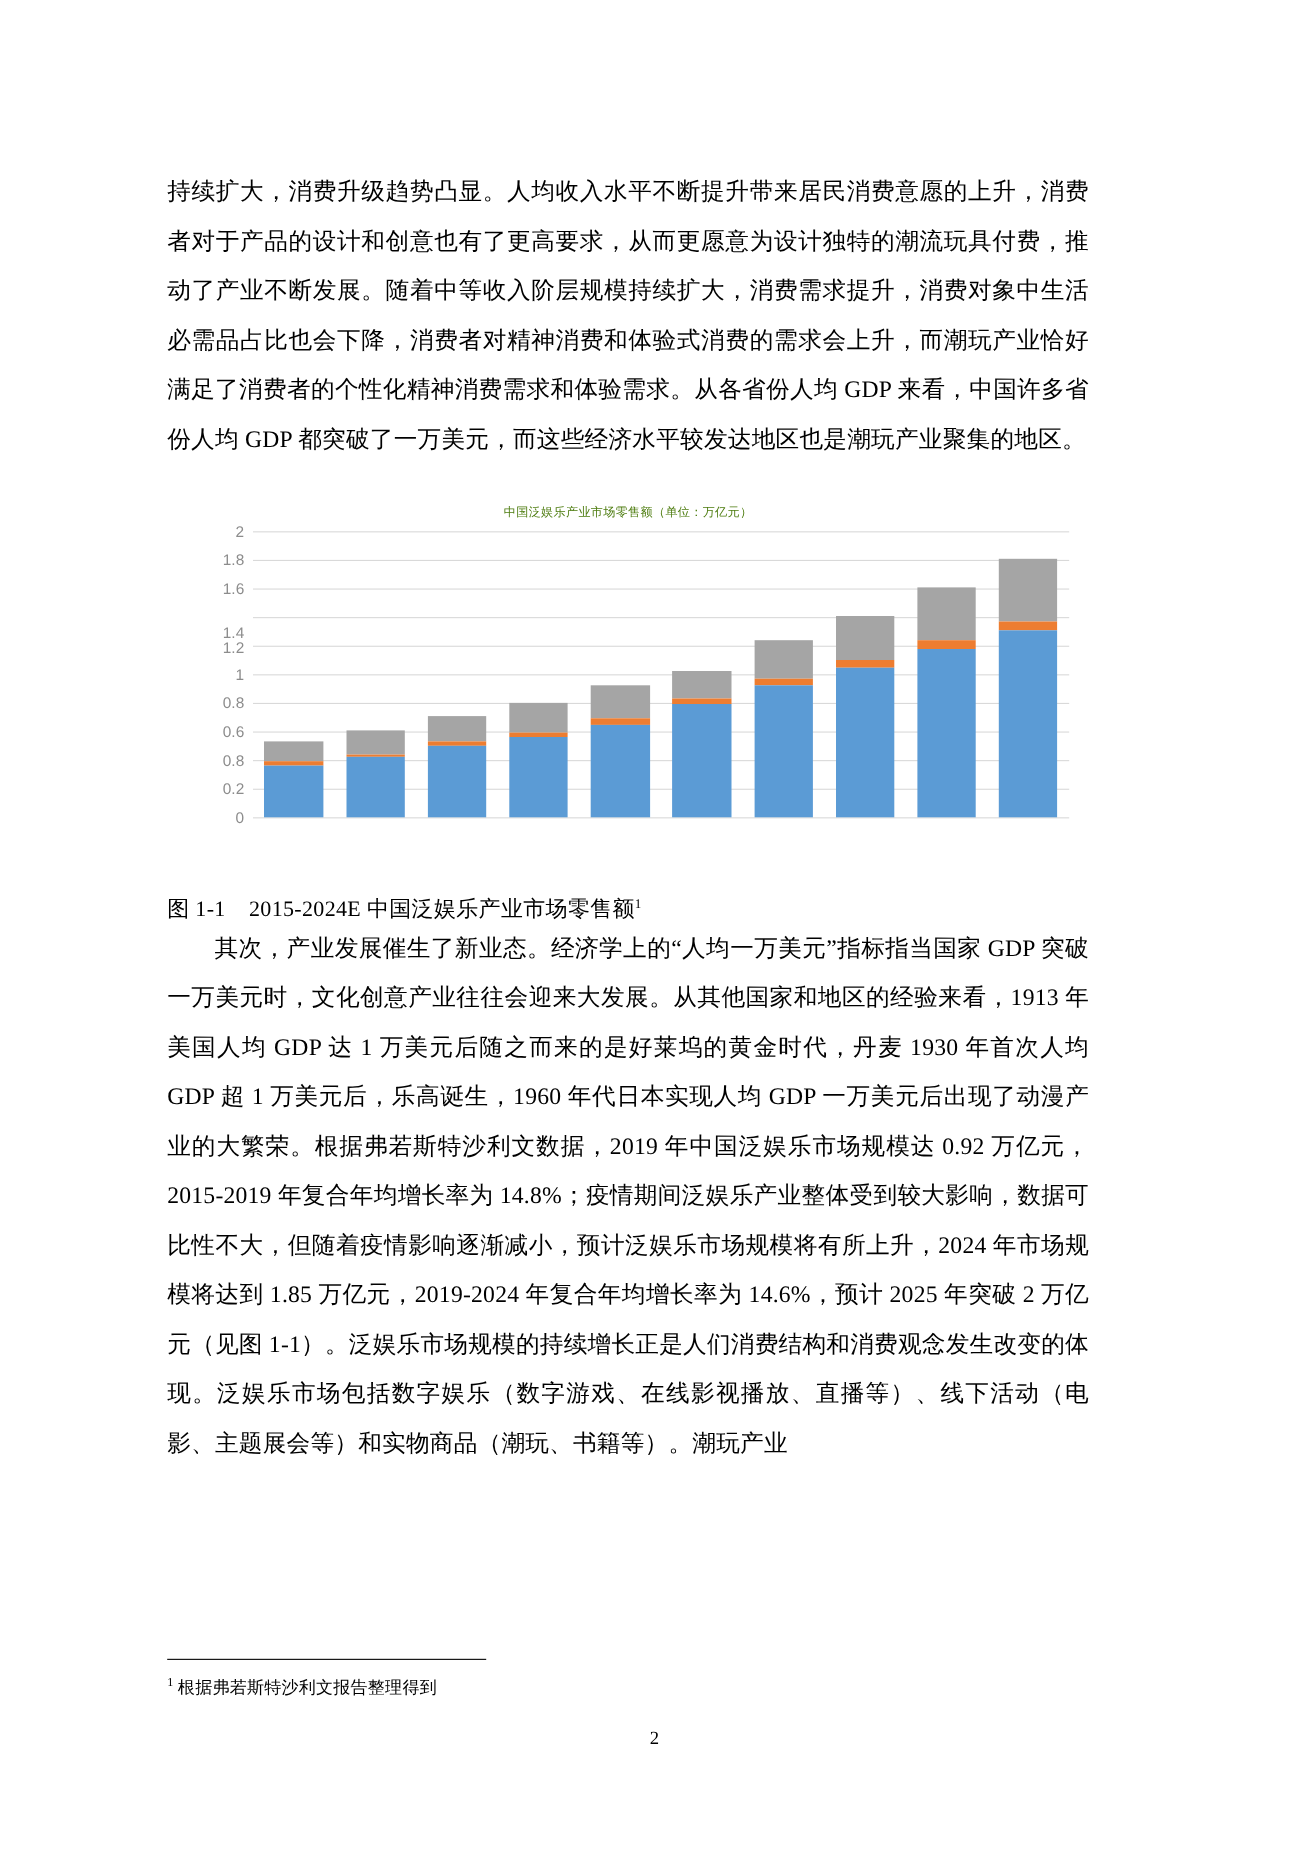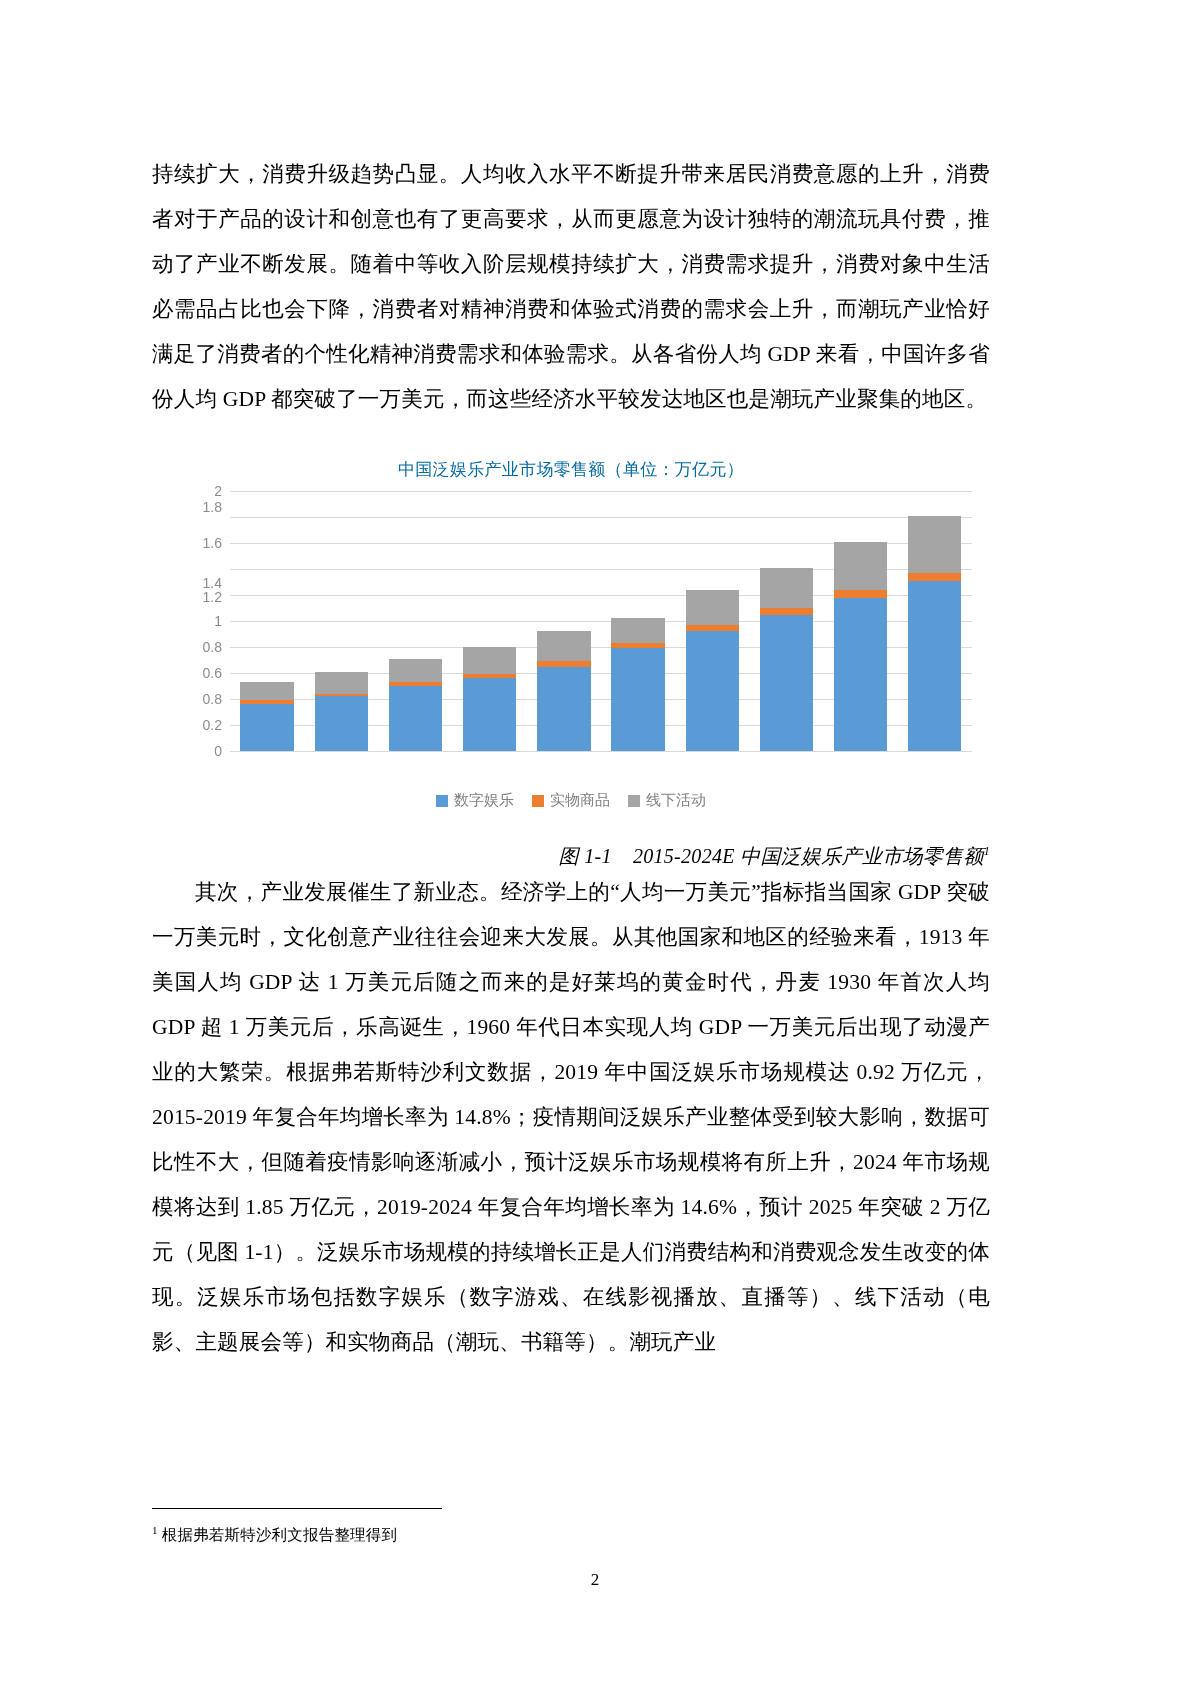--- a/index.html
+++ b/index.html
@@ -41,22 +41,22 @@
     text-indent: 2em;
   }
 
   
   .figure-block {
     margin-top: 36px;
   }
   .chart-title {
     text-align: center;
     font-family: "Liberation Sans", "DejaVu Sans", sans-serif;
-    font-size: 17px;
-    color: #0369a1;
+    font-size: 11px;
+    color: #4d7c0f;
     letter-spacing: 0.3px;
     margin-bottom: 10px;
   }
   .chart {
     position: relative;
     width: 838px;
     height: 330px;
     font-family: "Liberation Sans", "DejaVu Sans", sans-serif;
   }
   .plot-wrap {
@@ -148,25 +148,23 @@
     gap: 6px;
     font-size: 15px;
     color: #7f7f7f;
   }
   .swatch {
     width: 12px;
     height: 12px;
     display: inline-block;
   }
   .fig-caption {
-    text-align: right;
+    text-align: left;
     font-size: 20px;
-    margin-top: 22px;
     letter-spacing: 0.3px;
-    font-style: italic;
   }
   .fig-caption sup {
     font-size: 12px;
     vertical-align: super;
   }
 
   
   .footnote-wrap {
     position: absolute;
     left: 152px;
@@ -216,21 +214,21 @@
           <div class="y-axis" id="y-axis">
               <div class="y-tick" style="top: 260px;">0</div>
               <div class="y-tick" style="top: 234px;">0.2</div>
               <div class="y-tick" style="top: 208px;">0.8</div>
               <div class="y-tick" style="top: 182px;">0.6</div>
               <div class="y-tick" style="top: 156px;">0.8</div>
               <div class="y-tick" style="top: 130px;">1</div>
               <div class="y-tick" style="top: 106px;">1.2</div>
               <div class="y-tick" style="top: 92px;">1.4</div>
               <div class="y-tick" style="top: 52px;">1.6</div>
-              <div class="y-tick" style="top: 16px;">1.8</div>
+              <div class="y-tick" style="top: 26px;">1.8</div>
               <div class="y-tick" style="top: 0px;">2</div>
             </div>
           <div class="grid-area">
             <div id="gridlines">
                 <div class="grid-line" style="top: 260px; background: rgb(217, 217, 217);"></div>
                 <div class="grid-line" style="top: 234px; background: rgb(217, 217, 217);"></div>
                 <div class="grid-line" style="top: 208px; background: rgb(217, 217, 217);"></div>
                 <div class="grid-line" style="top: 182px; background: rgb(217, 217, 217);"></div>
                 <div class="grid-line" style="top: 156px; background: rgb(217, 217, 217);"></div>
                 <div class="grid-line" style="top: 130px; background: rgb(217, 217, 217);"></div>
@@ -287,34 +285,20 @@
                   <div class="seg" style="height: 48.1px; background: rgb(165, 165, 165);"></div>
                 </div>
                 <div class="bar-col">
                   <div class="seg" style="height: 170.3px; background: rgb(91, 155, 213);"></div>
                   <div class="seg" style="height: 7.8px; background: rgb(237, 125, 49);"></div>
                   <div class="seg" style="height: 57.2px; background: rgb(165, 165, 165);"></div>
                 </div>
               </div>
           </div>
         </div>
-        <div class="legend" id="legend">
-            <div class="legend-item">
-              <span class="swatch" style="background: rgb(91, 155, 213);"></span>
-              <span>数字娱乐</span>
-            </div>
-            <div class="legend-item">
-              <span class="swatch" style="background: rgb(237, 125, 49);"></span>
-              <span>实物商品</span>
-            </div>
-            <div class="legend-item">
-              <span class="swatch" style="background: rgb(165, 165, 165);"></span>
-              <span>线下活动</span>
-            </div>
-          </div>
       </div>
 
       <div class="fig-caption">
         <span>图 1-1</span>&nbsp;&nbsp;&nbsp;&nbsp;<span>2015-2024E 中国泛娱乐产业市场零售额</span><sup>1</sup>
       </div>
 
     </div>
 
     <p class="para indent">其次，产业发展催生了新业态。经济学上的“人均一万美元”指标指当国家 GDP 突破一万美元时，文化创意产业往往会迎来大发展。从其他国家和地区的经验来看，1913 年美国人均 GDP 达 1 万美元后随之而来的是好莱坞的黄金时代，丹麦 1930 年首次人均 GDP 超 1 万美元后，乐高诞生，1960 年代日本实现人均 GDP 一万美元后出现了动漫产业的大繁荣。根据弗若斯特沙利文数据，2019 年中国泛娱乐市场规模达 0.92 万亿元，2015-2019 年复合年均增长率为 14.8%；疫情期间泛娱乐产业整体受到较大影响，数据可比性不大，但随着疫情影响逐渐减小，预计泛娱乐市场规模将有所上升，2024 年市场规模将达到 1.85 万亿元，2019-2024 年复合年均增长率为 14.6%，预计 2025 年突破 2 万亿元（见图 1-1）。泛娱乐市场规模的持续增长正是人们消费结构和消费观念发生改变的体现。泛娱乐市场包括数字娱乐（数字游戏、在线影视播放、直播等）、线下活动（电影、主题展会等）和实物商品（潮玩、书籍等）。潮玩产业</p>
 

